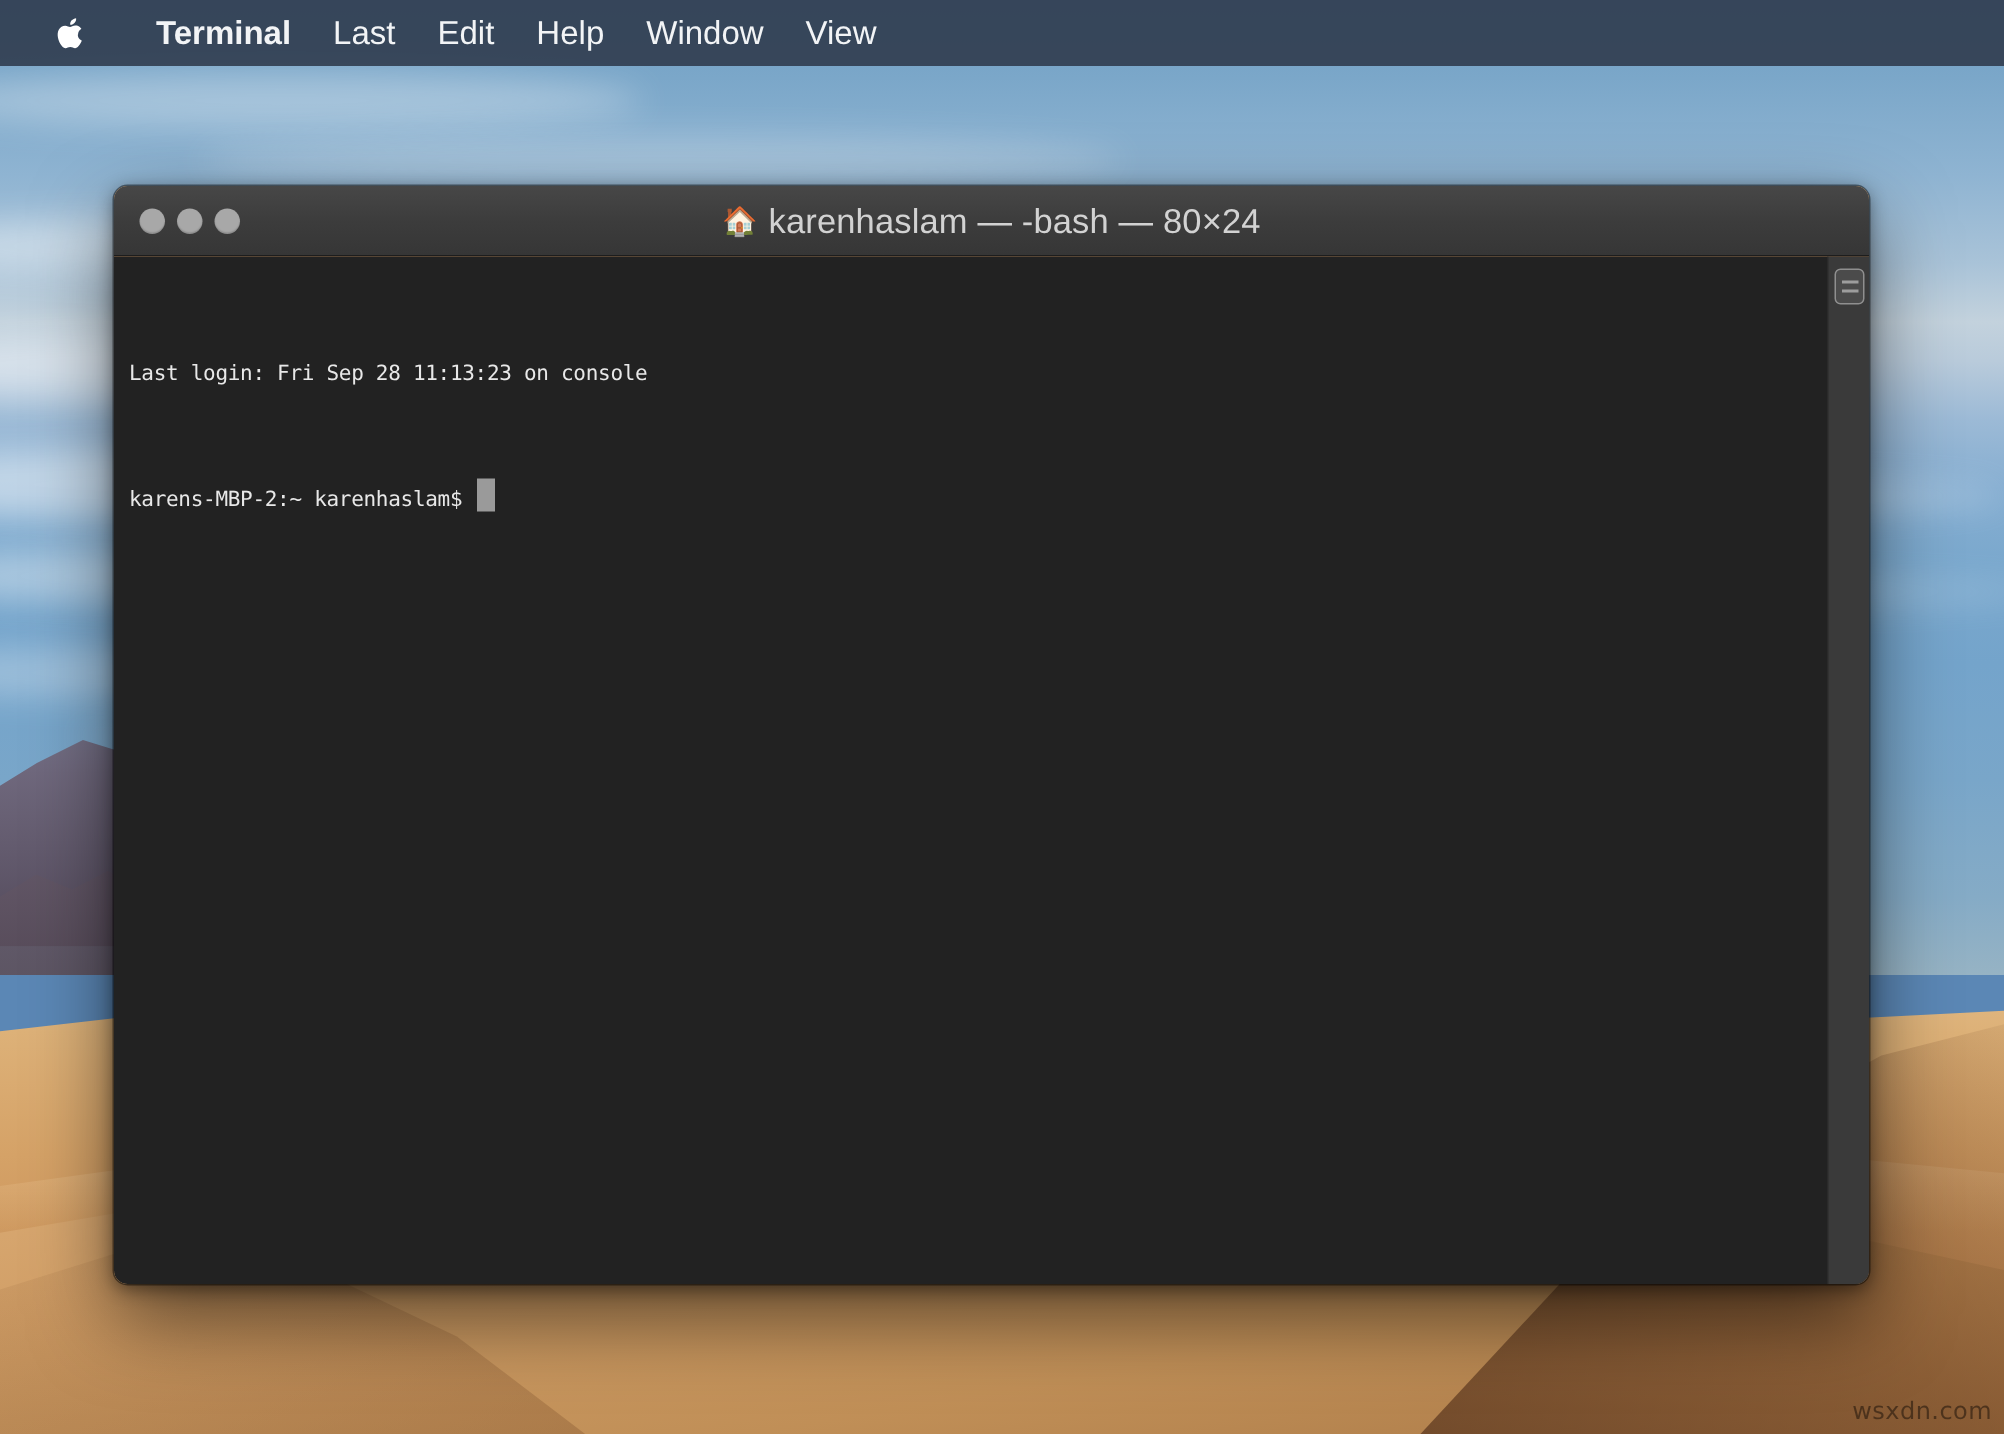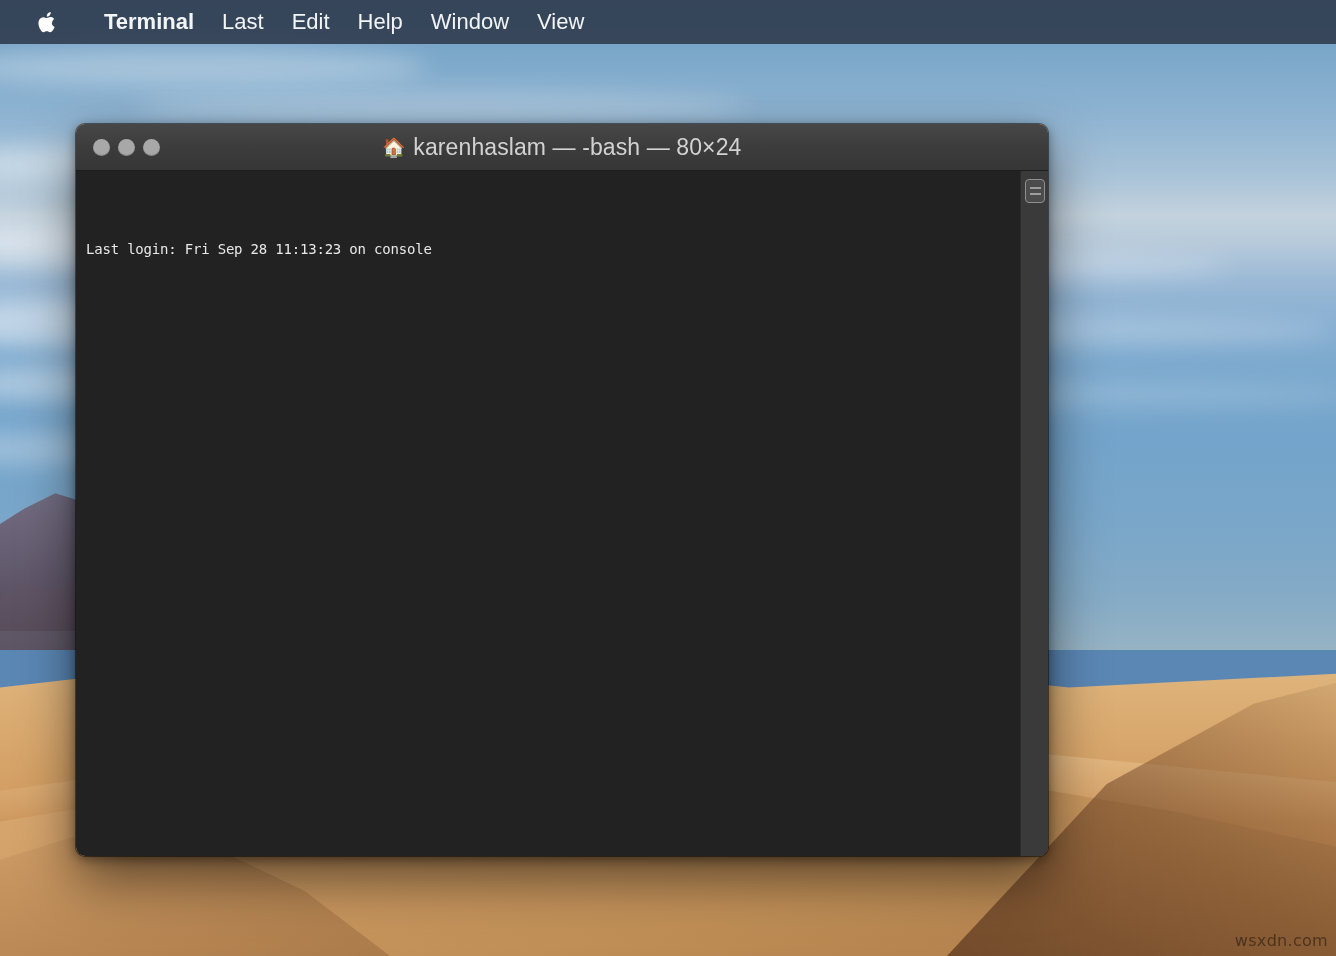--- a/index.html
+++ b/index.html
@@ -133,21 +133,21 @@
     line-height:44px;
     white-space:nowrap;
     cursor:default;
   }
   #menubar .mi.active { font-weight:bold; }
 
   
   #termwin {
     position:absolute;
     left:76px; top:124px;
-    width:972px; height:732px;
+    width:1170px; height:732px;
     border-radius:9px;
     z-index:20;
     box-shadow:0 22px 54px rgba(0,0,0,.55),
                0 3px 12px rgba(0,0,0,.45),
                0 0 0 1px rgba(0,0,0,.45);
     overflow:hidden;
     display:flex; flex-direction:column;
     background:#fdba74;
   }
   #titlebar {
@@ -277,20 +277,21 @@
         <div class="light"></div>
       </div>
       <div class="title">
         <span class="home">🏠</span><span>karenhaslam — -bash — 80×24</span>
       </div>
     </div>
 
     <div id="termbody">
       <div id="termtext">
         <div class="line">Last login: Fri Sep 28 11:13:23 on console</div>
+        <div class="line"><span>karens-MBP-2:~ karenhaslam$ </span><span class="cursor"></span></div>
         
       </div>
 
       <div id="scrollcol">
         <div id="scrollthumb">
           <i></i>
           <i></i>
         </div>
       </div>
     </div>

